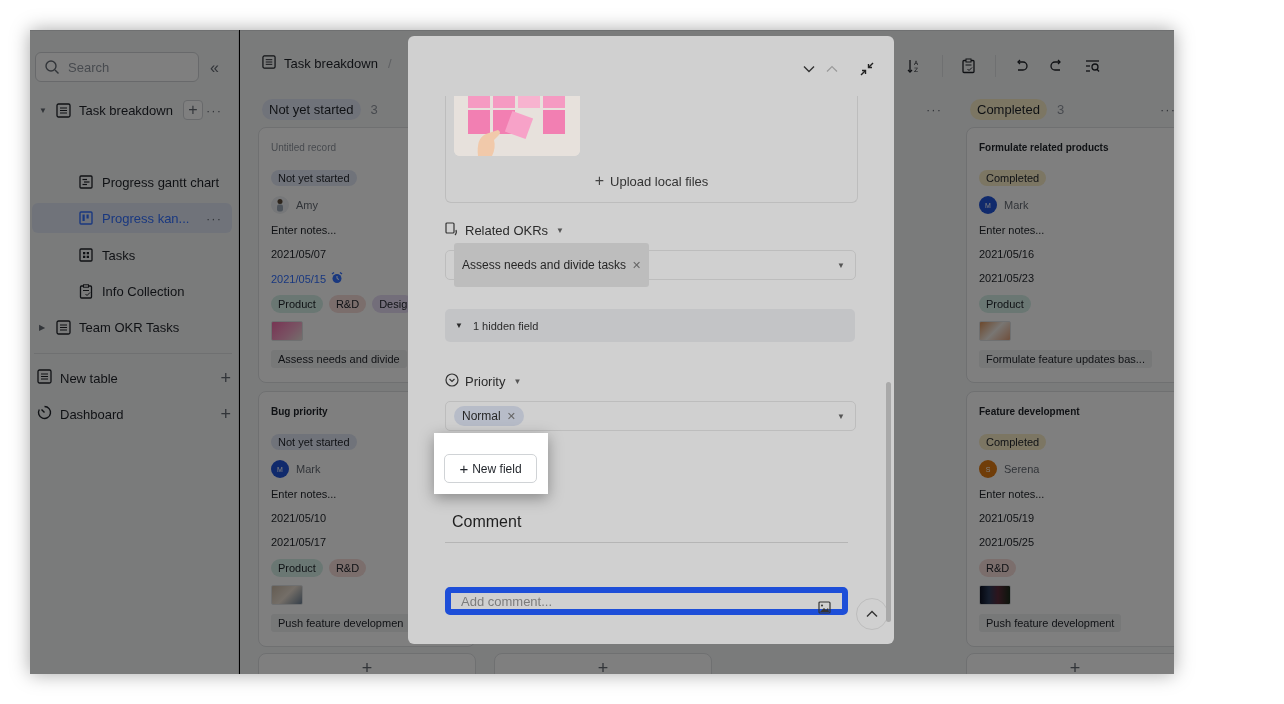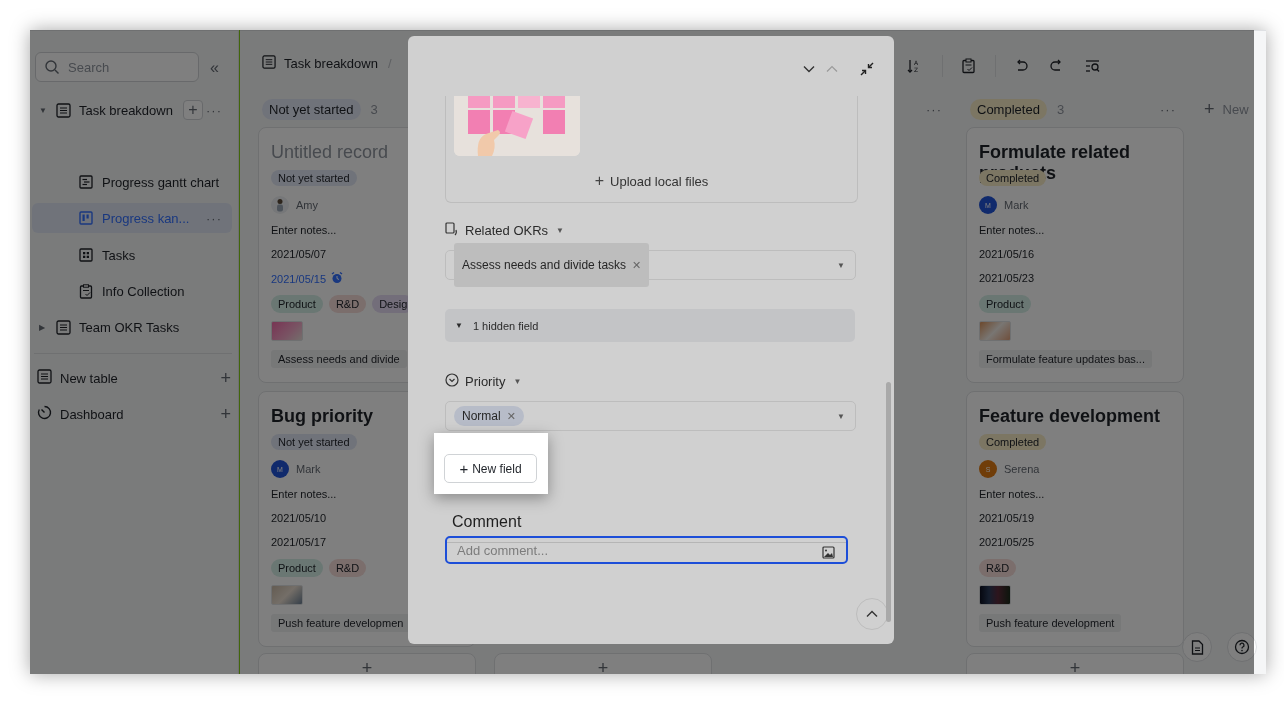--- a/index.html
+++ b/index.html
@@ -1,20 +1,20 @@
 <!DOCTYPE html>
 <html><head>
 <meta charset="utf-8">
 <style>
   * { box-sizing: border-box; margin: 0; padding: 0; }
   html, body { width: 1284px; height: 704px; background: #ffffff; overflow: hidden;
     font-family: "Liberation Sans", "DejaVu Sans", sans-serif; color: #1f2329; }
 
-  .window { position: absolute; left: 30px; top: 30px; width: 1236px; height: 644px;
-    background: #84cc16; box-shadow: 0 0 18px rgba(0,0,0,0.35); overflow: hidden; }
+  .window { position: absolute; left: 30px; top: 30px; width: 1144px; height: 644px;
+    background: #000000; box-shadow: 0 0 18px rgba(0,0,0,0.35); overflow: hidden; }
 
   
   .sidebar { position: absolute; left: 0; top: 0; width: 209px; height: 644px; background: #f5f6f7;
     border-right: 1px solid #dee0e3; border-top: 1px solid #dee0e3; }
   .search { position: absolute; left: 5px; top: 21px; width: 164px; height: 30px; border: 1px solid #d0d3d6;
     border-radius: 6px; background: #fff; display: flex; align-items: center; padding-left: 8px; }
   .search .ic { width: 16px; height: 16px; }
   .search input { border: 0; outline: 0; background: transparent; font-size: 13px; margin-left: 8px; width: 120px;
     font-family: "Liberation Sans", sans-serif; color: #1f2329; }
   .search input::placeholder { color: #8f959e; }
@@ -43,21 +43,21 @@
   .tools { position: absolute; left: 666px; top: 14px; display: flex; align-items: center; }
   .tools .tool { width: 18px; height: 18px; display: inline-flex; align-items: center; justify-content: center; margin-right: 18px; }
   .tools .vsep { width: 1px; height: 22px; background: #dee0e3; margin-right: 16px; }
 
   .col-head { position: absolute; top: 66px; height: 24px; display: flex; align-items: center; font-size: 13px; }
   .col-head .pill { padding: 3px 7px; border-radius: 12px; }
   .col-head .cnt { margin-left: 10px; color: #8f959e; }
   .col-head .more { position: absolute; color: #646a73; letter-spacing: 1px; }
 
   .card { position: absolute; width: 218px; background: #fff; border: 1px solid #dee0e3; border-radius: 8px; }
-  .card .title { position: absolute; left: 12px; top: 14px; font-size: 18px; font-weight: 600; color: #1f2329; }
+  .card .title { position: absolute; left: 12px; top: 14px; font-size: 10px; font-weight: 600; color: #1f2329; }
   .card .title.placeholder { color: #8f959e; font-weight: 400; }
   .card .row { position: absolute; left: 12px; font-size: 11px; color: #1f2329; display: flex; align-items: center; white-space: nowrap; }
   .status { padding: 2px 7px; border-radius: 10px; font-size: 11px; }
   .st-ns { background: #e1e6f5; color: #1f2329; }
   .st-done { background: #f8ecc7; color: #1f2329; }
   .tag { padding: 3px 7px; border-radius: 10px; font-size: 11px; margin-right: 6px; }
   .tag-product { background: #d4efe7; }
   .tag-rd { background: #f6dcd9; }
   .tag-design { background: #e6dcf5; }
   .avatar { width: 18px; height: 18px; border-radius: 50%; display: inline-flex; align-items: center; justify-content: center;
@@ -101,21 +101,21 @@
   .hidden-field .tri { font-size: 8px; margin-right: 10px; }
 
   .highlight { position: absolute; left: 26px; top: 397px; width: 114px; height: 61px; background: #fff;
     box-shadow: 0 4px 14px rgba(0,0,0,0.35); }
   .new-field { position: absolute; left: 10px; top: 21px; width: 93px; height: 29px; border: 1px solid #d0d3d6; border-radius: 5px;
     background: #fff; display: flex; align-items: center; justify-content: center; font-size: 12px; color: #1f2329; }
   .new-field .plus { font-size: 15px; margin-right: 4px; }
 
   .comment-title { position: absolute; left: 44px; top: 477px; font-size: 16px; color: #1f1f1f; }
   .comment-line { position: absolute; left: 37px; top: 506px; width: 403px; height: 1px; background: #b5b5b5; }
-  .comment-input { position: absolute; left: 37px; top: 500px; width: 403px; height: 28px; border: 2px solid #1d4ed8; border-radius: 5px;
+  .comment-input { position: absolute; left: 37px; top: 551px; width: 403px; height: 28px; border: 6px solid #1d4ed8; border-radius: 5px;
     display: flex; padding-left: 10px; }
   .comment-input input { border: 0; background: transparent; outline: 0; font-size: 13px; width: 340px; font-family: "Liberation Sans", sans-serif; }
   .comment-input input::placeholder { color: #7c7c7c; }
   .comment-input .img-ic { position: absolute; right: 11px; top: 7px; }
 
   .scrolltop { position: absolute; left: 448px; top: 562px; width: 32px; height: 32px; border-radius: 50%; border: 1px solid #bdbdbd;
     display: flex; align-items: center; justify-content: center; background: #d0d0d0; }
   .modal-scroll { position: absolute; left: 478px; top: 346px; width: 5px; height: 240px; background: #a9a9a9; border-radius: 3px; }
 </style>
 </head>

